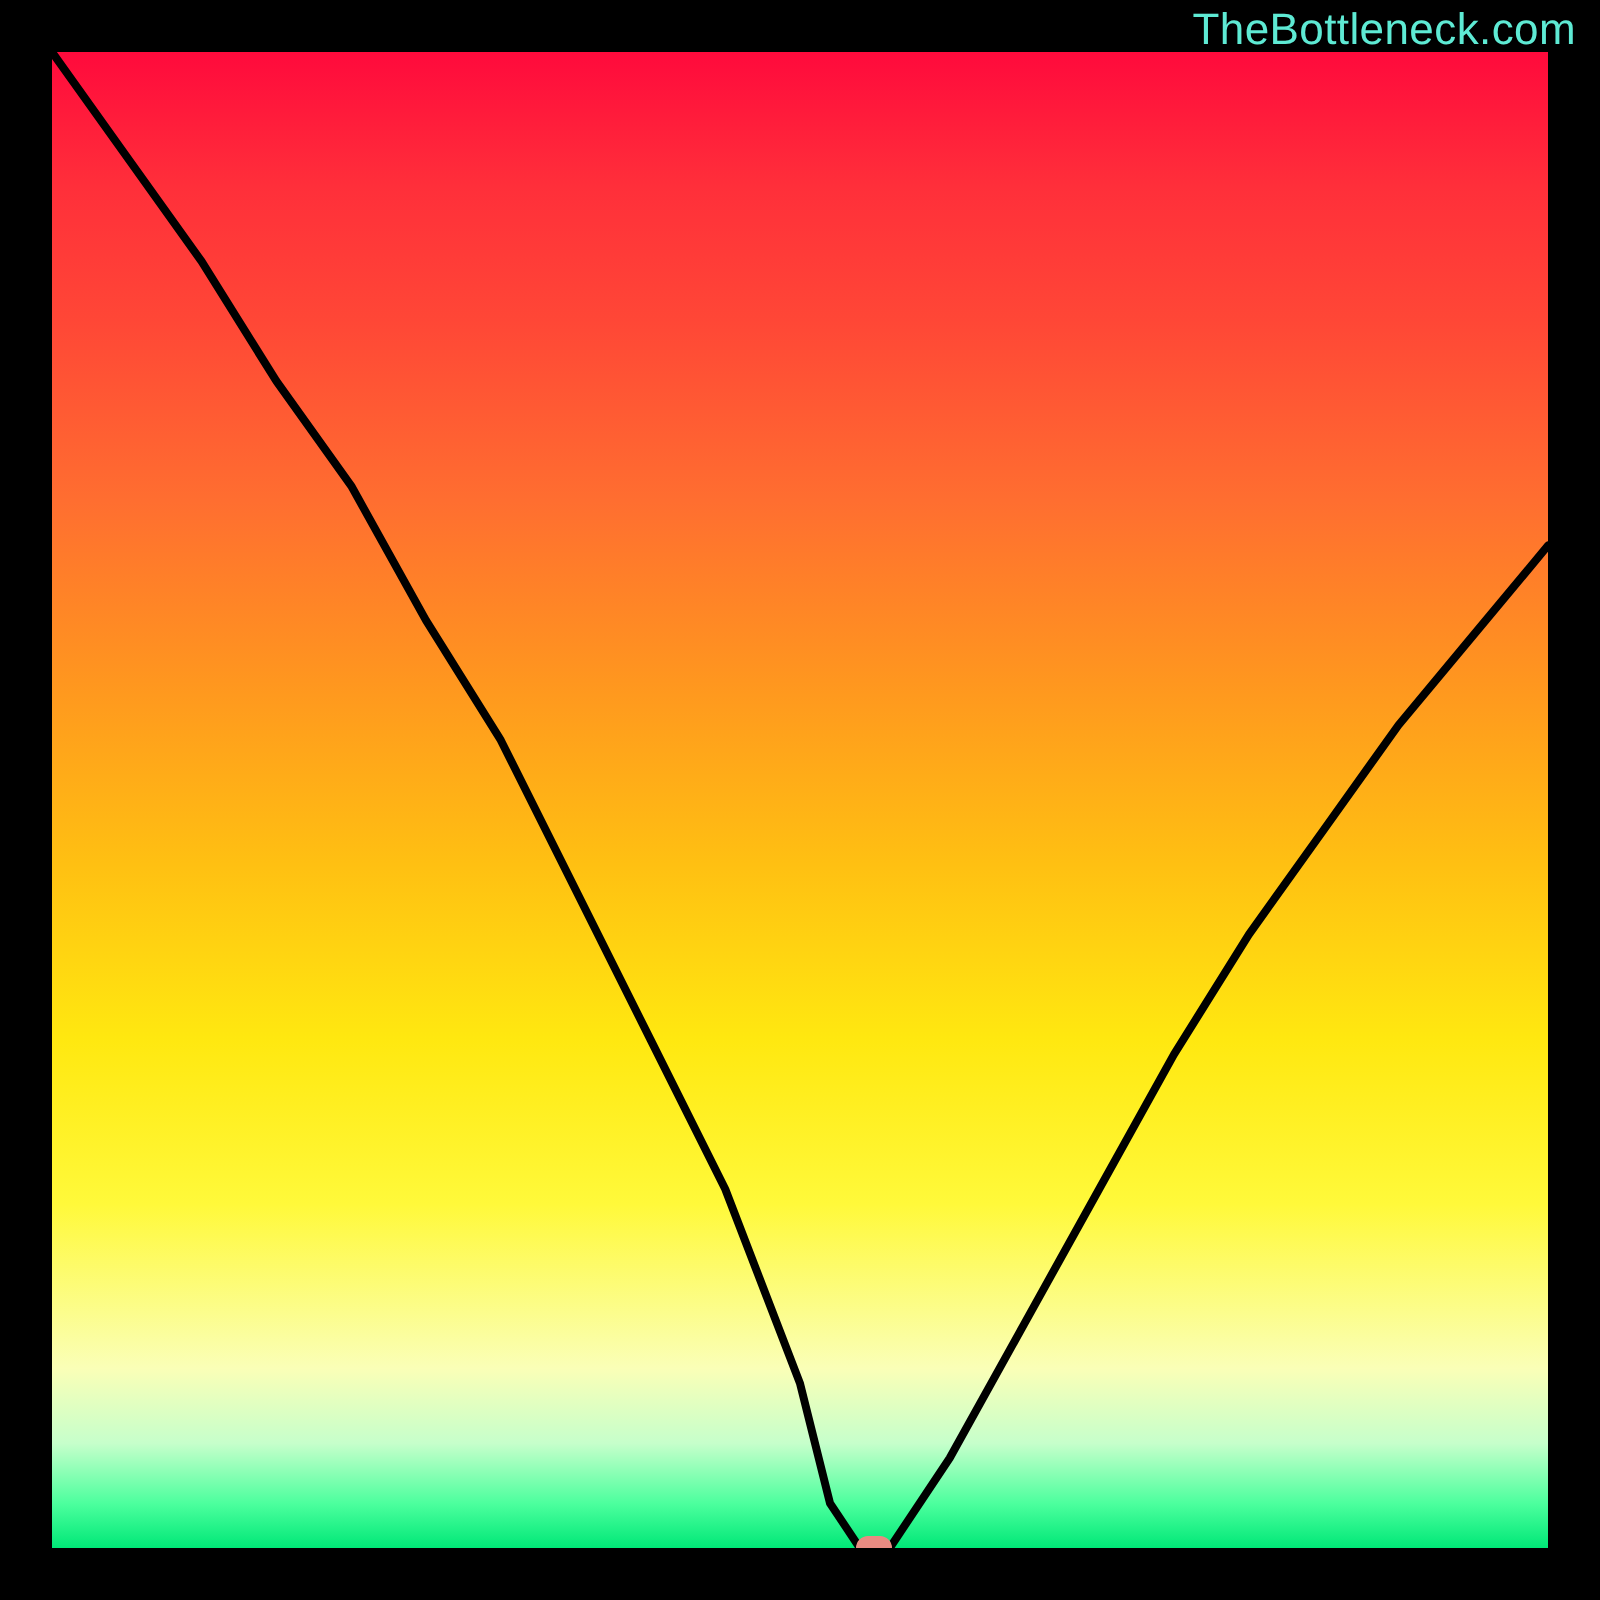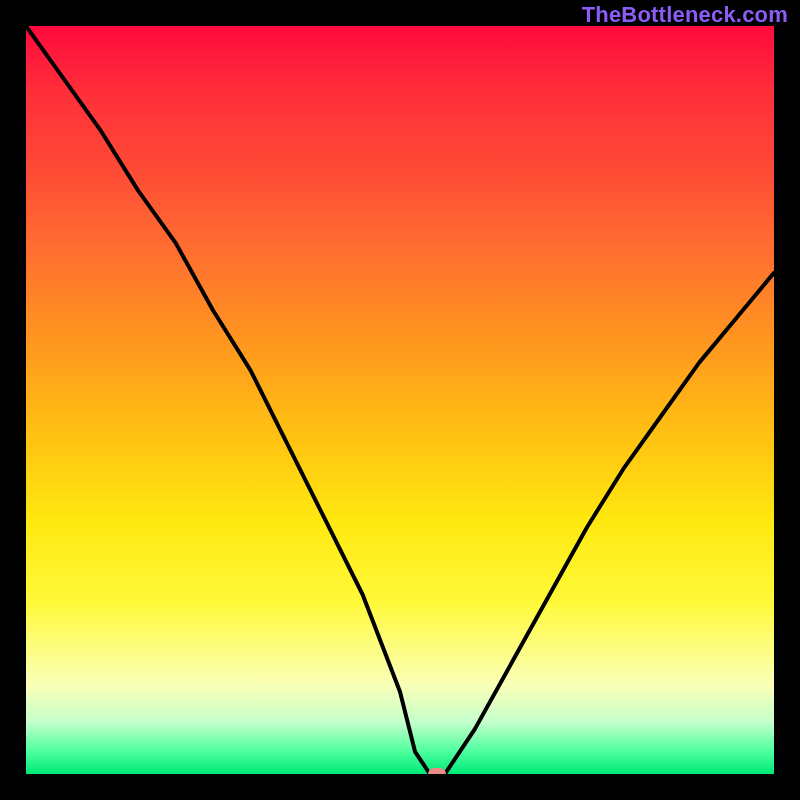--- a/index.html
+++ b/index.html
@@ -17,22 +17,22 @@
     width: 800px;
     height: 800px;
     background: #000;
   }
   .watermark {
     position: absolute;
     top: 2px;
     right: 12px;
     font-family: Arial, Helvetica, sans-serif;
     font-size: 22px;
-    font-weight: 700;
-    color: #8b5cf6;
+    font-weight: 400;
+    color: #5eead4;
     letter-spacing: 0.2px;
   }
   .plot {
     position: absolute;
     left: 26px;
     top: 26px;
     width: 748px;
     height: 748px;
     overflow: hidden;
   }

